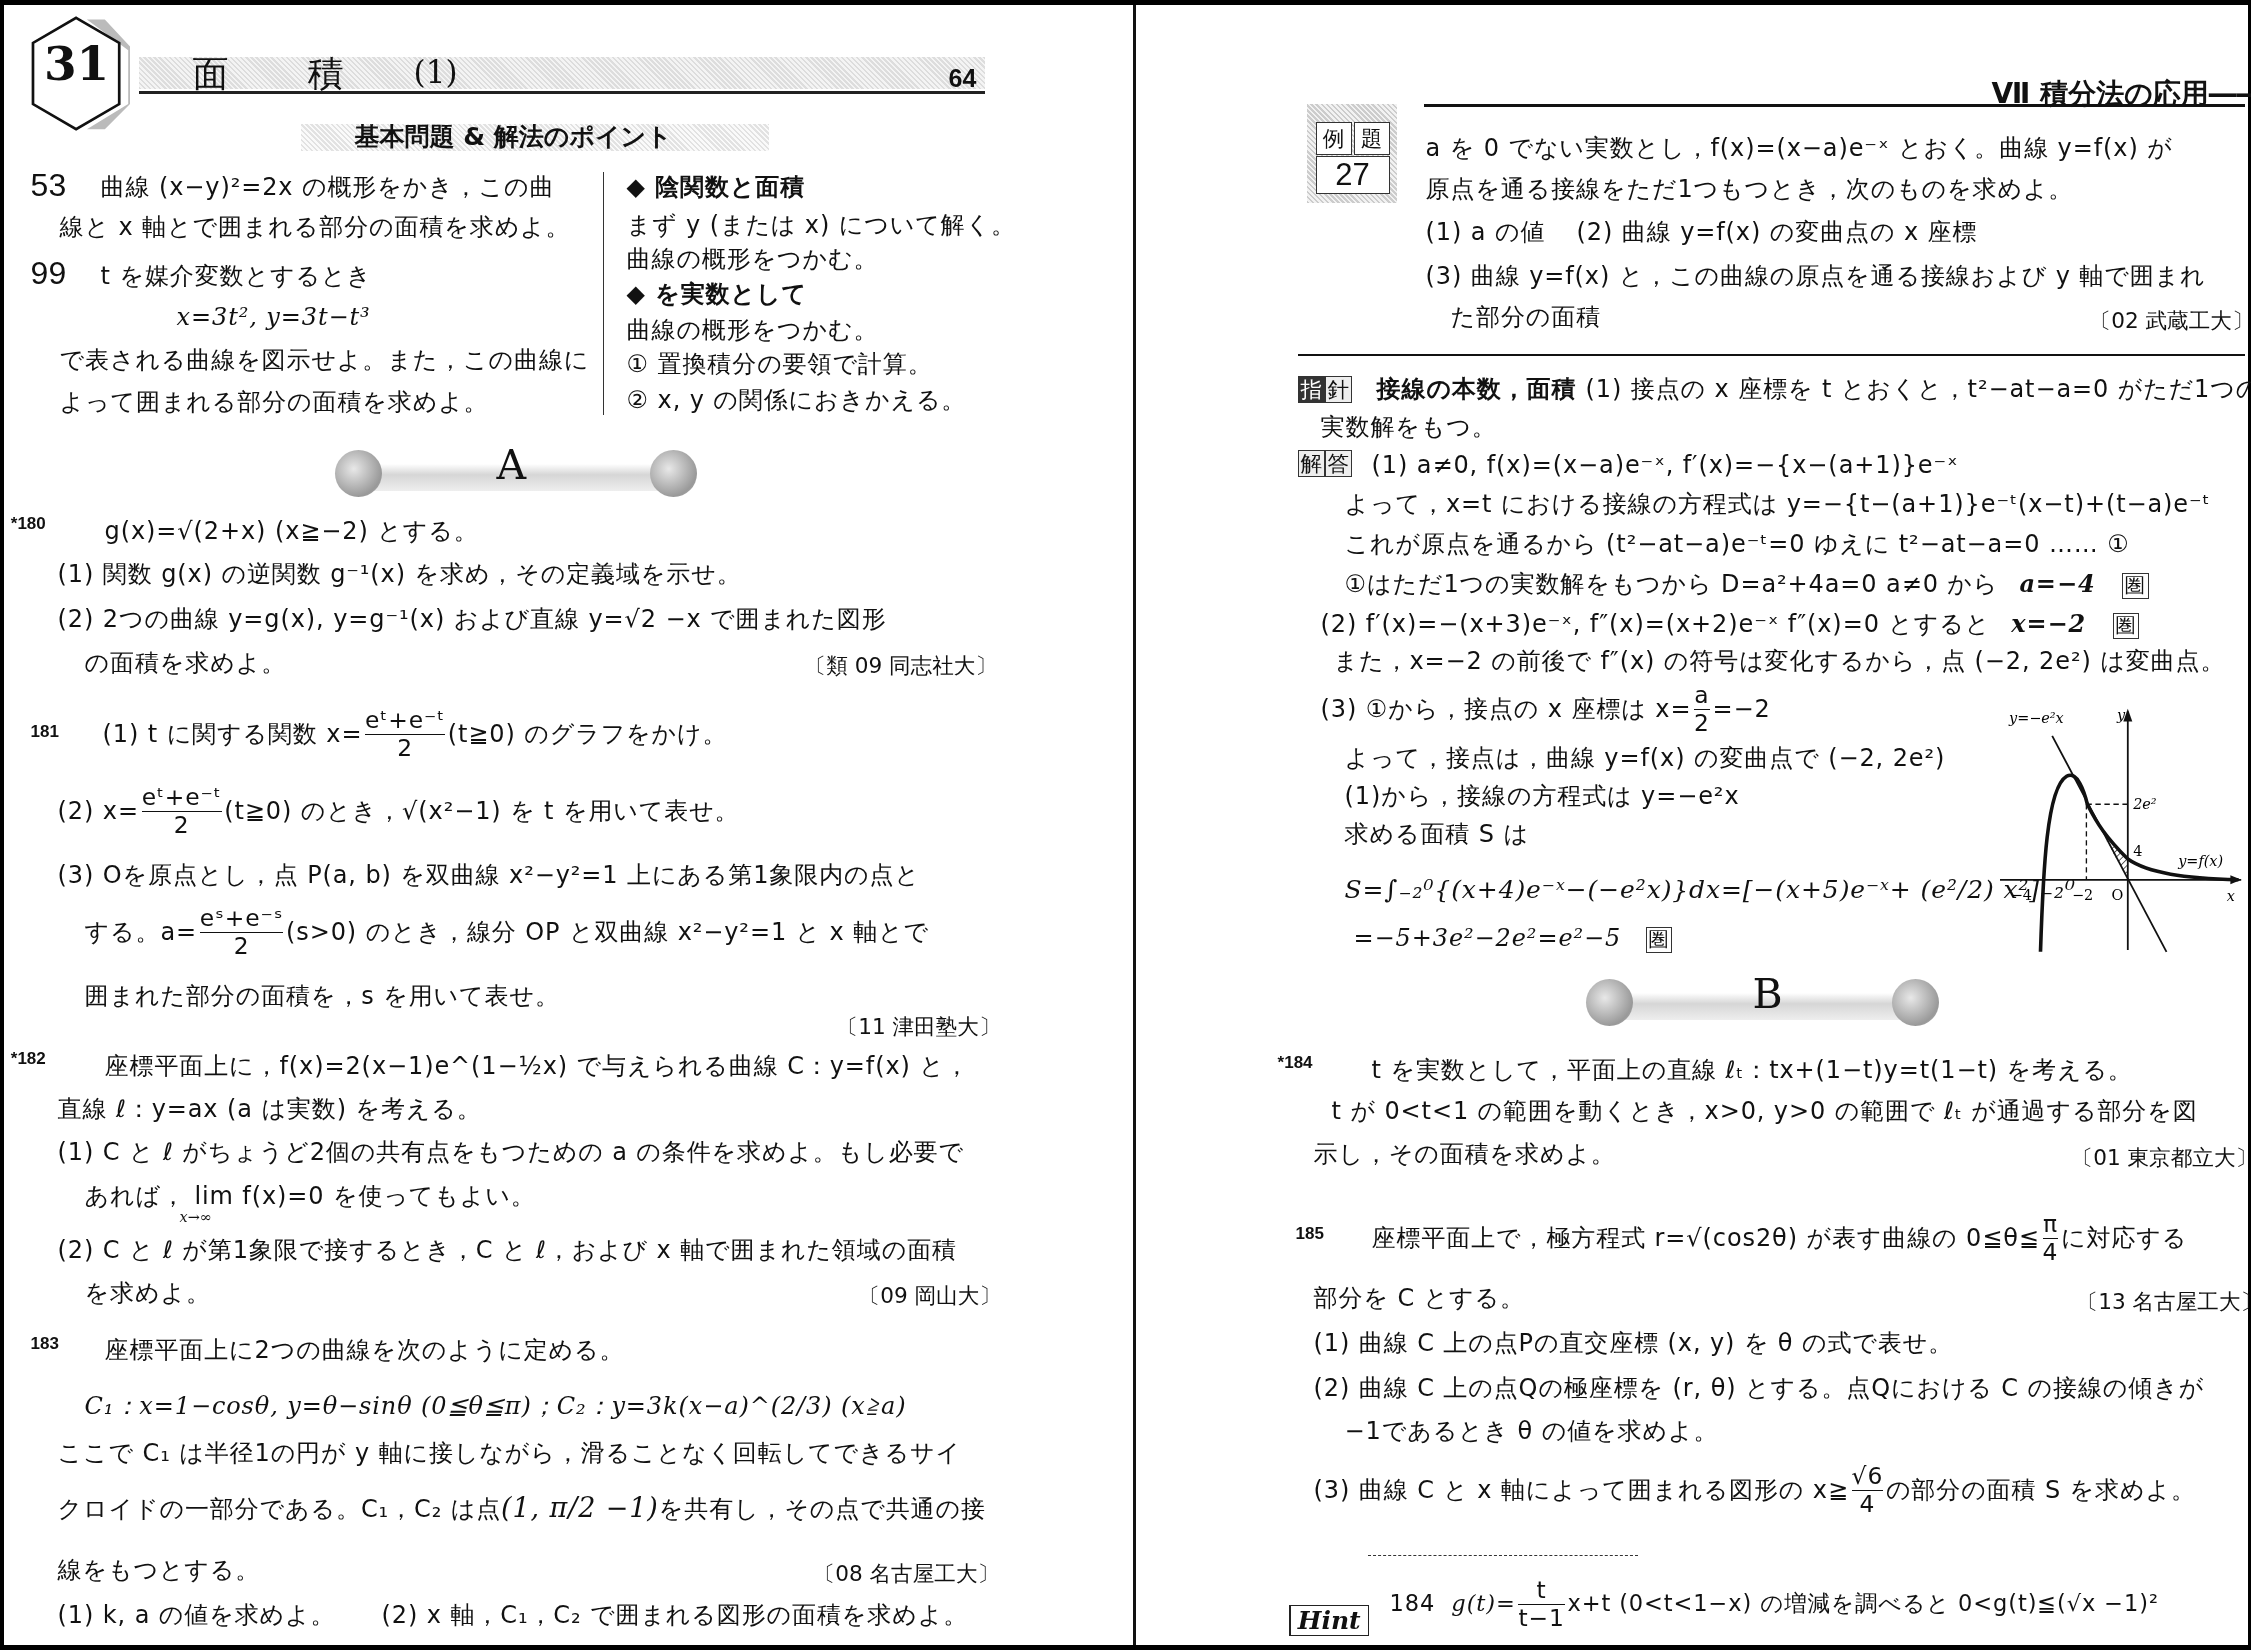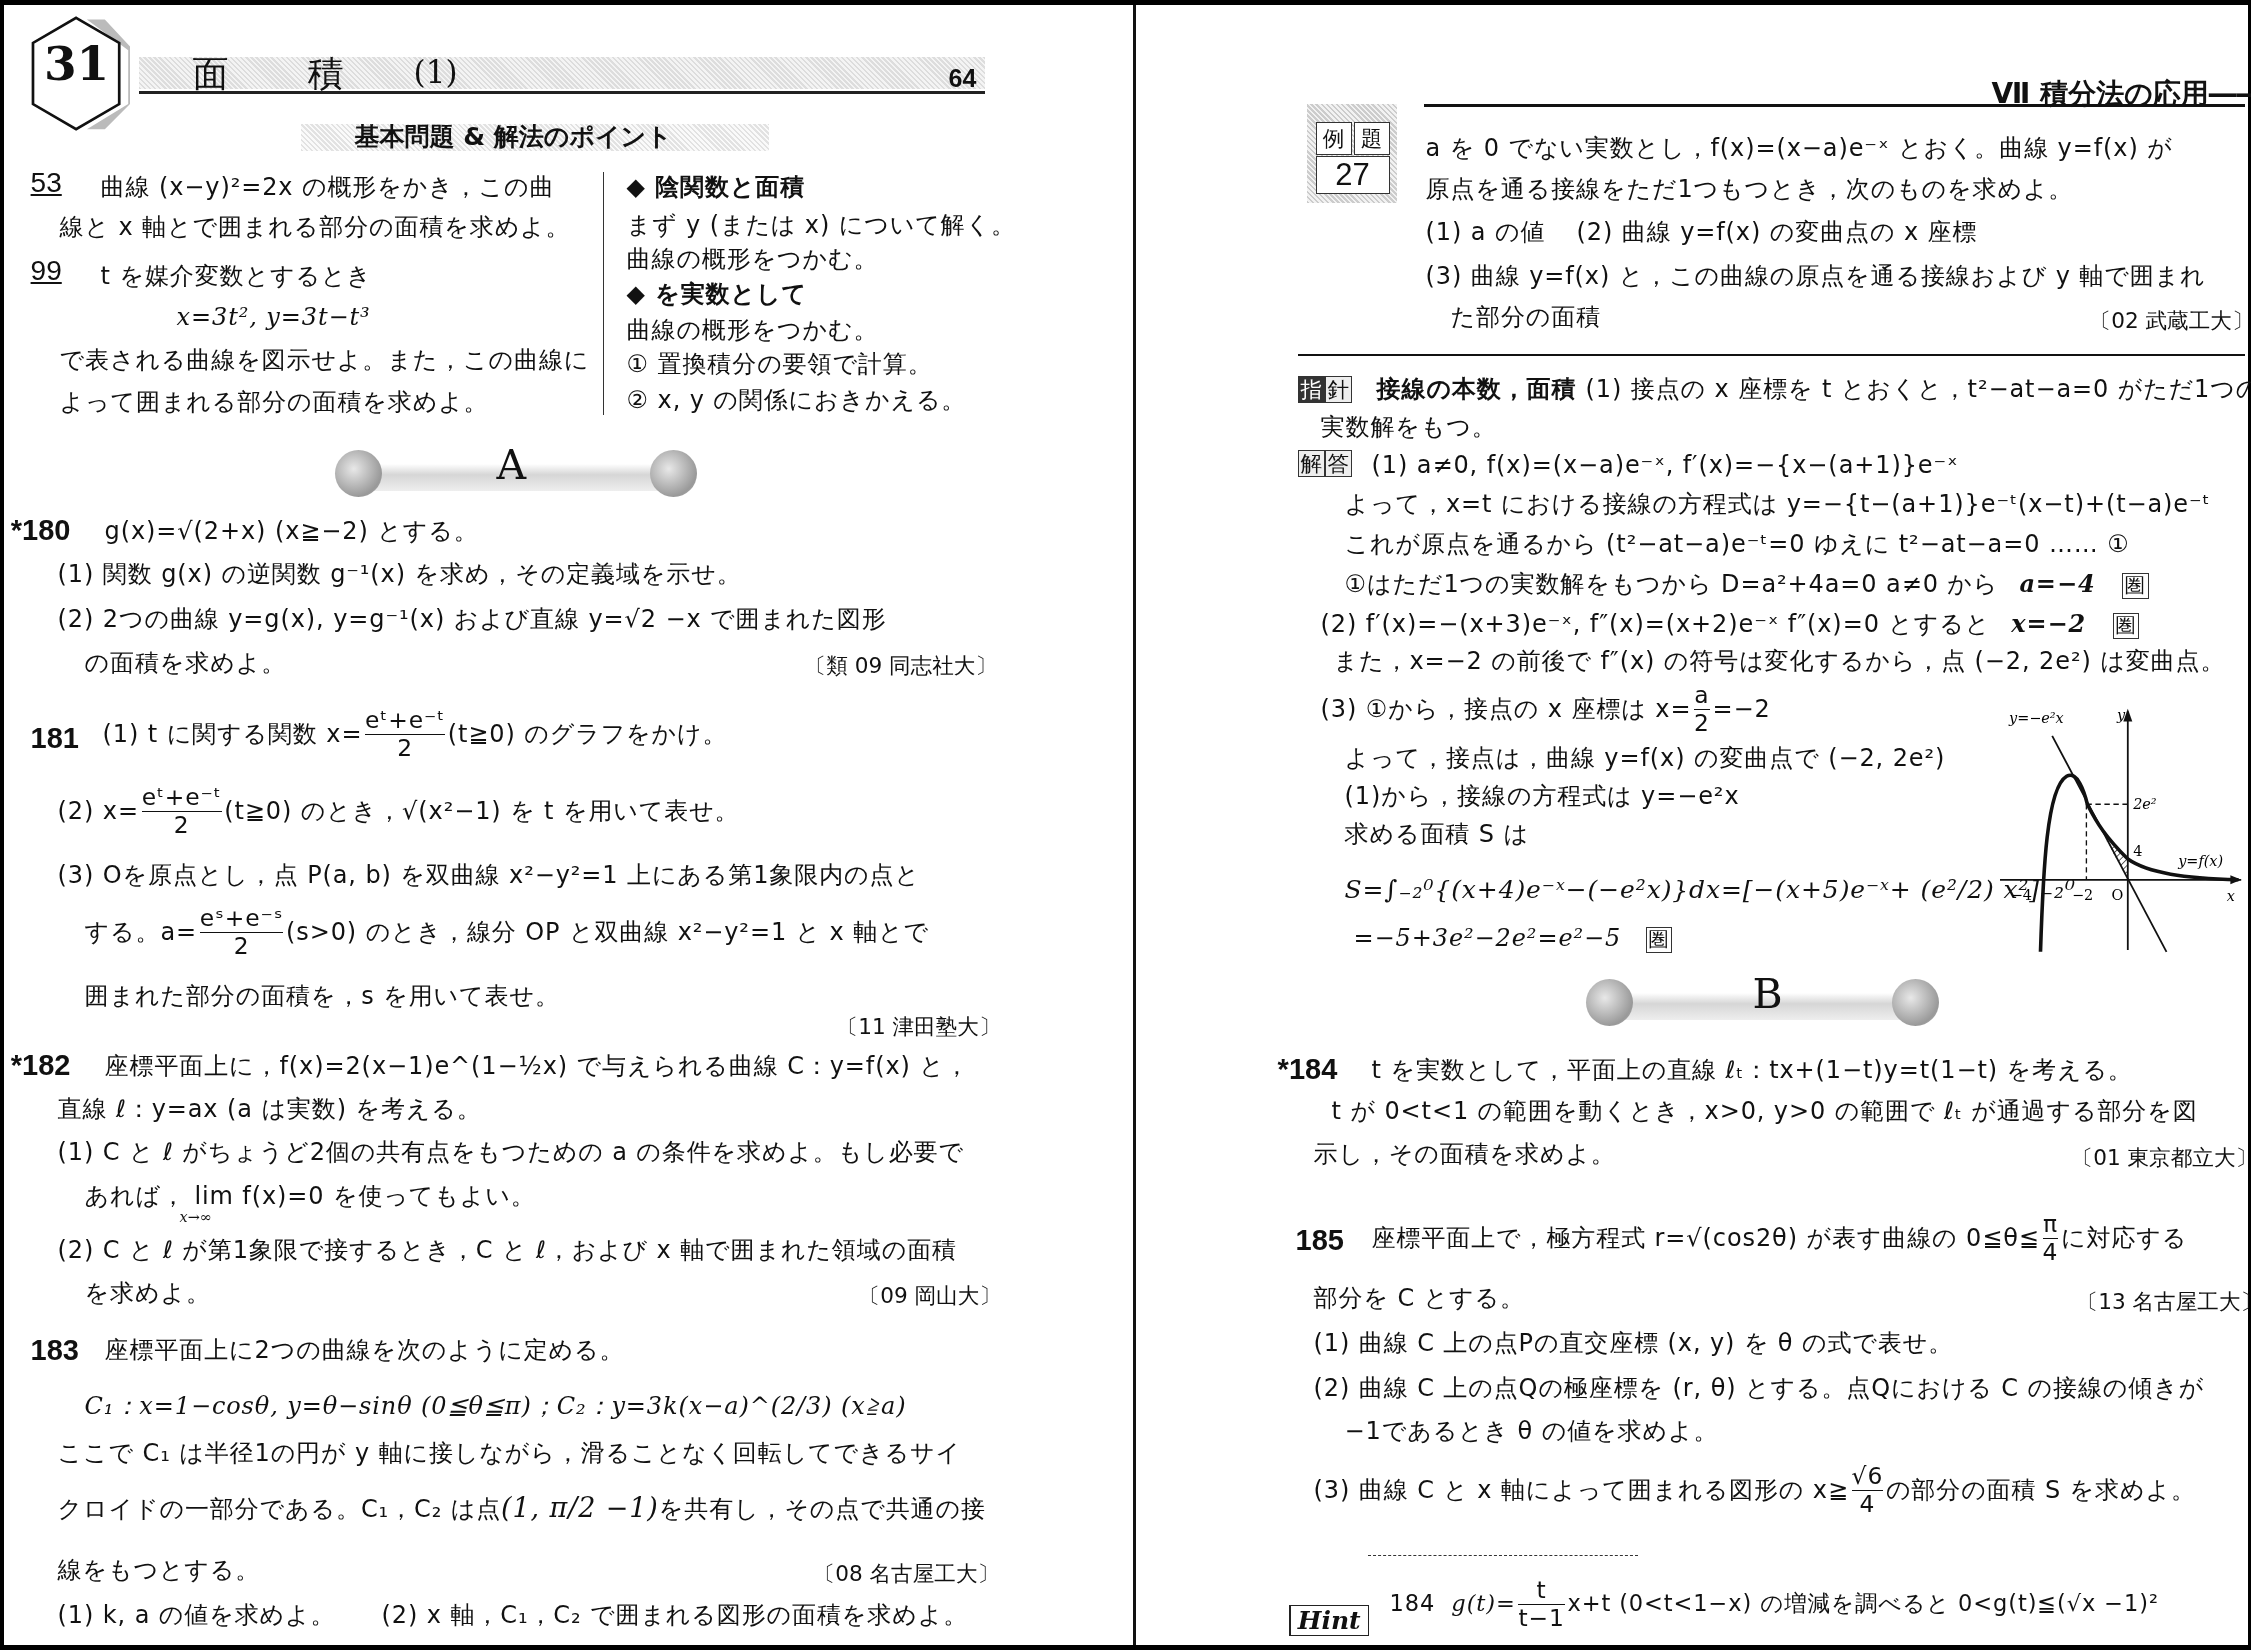--- a/index.html
+++ b/index.html
@@ -7,22 +7,22 @@
        font-family:"DejaVu Serif","Liberation Serif",serif;color:#111;}
   .spread{position:absolute;left:3.6px;top:5.4px;width:2244px;height:1640px;background:#fff;}
   .page{position:absolute;top:0;height:1640px;background:#fff;}
   .page.left{left:0;width:1129px;}
   .page.right{left:1132px;width:1112px;}
   .gutter{position:absolute;left:1129px;top:0;width:3.6px;height:1640px;background:#111;}
   .abs{position:absolute;white-space:nowrap;}
   .jp{font-family:"DejaVu Sans","Liberation Sans",sans-serif;}
   .serif{font-family:"DejaVu Serif","Liberation Serif",serif;}
   .txt{font-size:24px;line-height:31px;letter-spacing:0.9px;}
-  .num-bold{font-family:"Liberation Sans","DejaVu Sans",sans-serif;font-weight:bold;font-size:29px;}
-  .big-num{font-family:"Liberation Sans","DejaVu Sans",sans-serif;font-size:28px;text-decoration:underline;}
+  .num-bold{font-family:"Liberation Sans","DejaVu Sans",sans-serif;font-weight:bold;font-size:17px;}
+  .big-num{font-family:"Liberation Sans","DejaVu Sans",sans-serif;font-size:32px;}
   .src{font-size:21.6px;}
   
   .hex{position:absolute;left:20px;top:9px;width:106px;height:119px;}
   .hex-num{position:absolute;left:20px;top:32px;width:106px;text-align:center;
            font-family:"DejaVu Serif",serif;font-weight:bold;font-size:47px;line-height:54px;}
   .header-band{position:absolute;left:135px;top:52px;width:846px;height:32px;
       background:repeating-linear-gradient(45deg,#ddd 0 1.8px,#f4f4f4 1.8px 3.6px);}
   .header-rule{position:absolute;left:135px;top:86px;width:846px;height:2.7px;background:#222;}
   .banner{position:absolute;height:27px;background:linear-gradient(#fff,#d6d6d6 40%,#eee);}
   .cloud{position:absolute;width:47px;height:47px;border-radius:50%;

